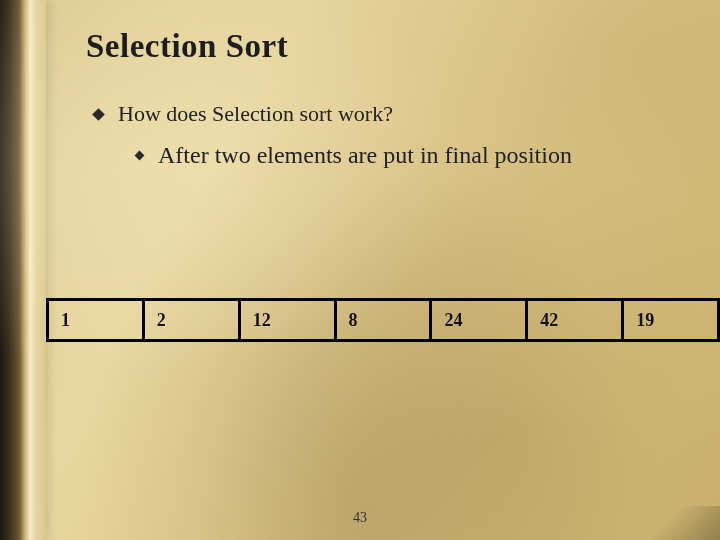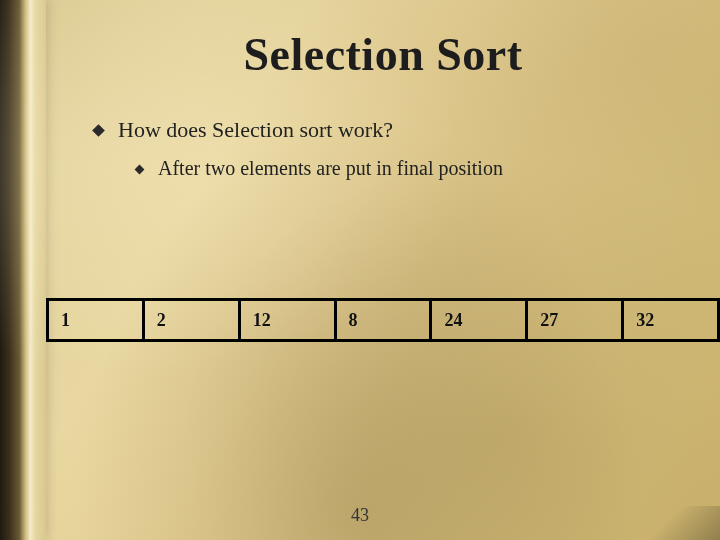--- a/index.html
+++ b/index.html
@@ -37,22 +37,21 @@
       radial-gradient(ellipse at 90% 10%, rgba(120,95,40,0.12) 0%, rgba(120,95,40,0) 50%),
       radial-gradient(ellipse at 50% 95%, rgba(90,70,25,0.20) 0%, rgba(90,70,25,0) 55%);
     pointer-events: none;
   }
   .content {
     position: absolute;
     left: 46px; top: 0; right: 0; bottom: 0;
     padding: 28px 40px 0 40px;
   }
   .title {
-    text-align: center;
-    font-size: 46px;
+    font-size: 33px;
     font-weight: 700;
     color: #1d1d1d;
     letter-spacing: 0.5px;
     margin-bottom: 34px;
   }
   ul.level1 {
     list-style: none;
     padding-left: 8px;
     margin-top: 24px;
   }
@@ -62,21 +61,21 @@
     line-height: 1.35;
     position: relative;
     padding-left: 24px;
   }
   ul.level2 {
     list-style: none;
     margin-top: 10px;
     padding-left: 18px;
   }
   ul.level2 > li {
-    font-size: 20px;
+    font-size: 24px;
     color: #222;
     line-height: 1.35;
     position: relative;
     padding-left: 22px;
   }
   .diamond {
     position: absolute;
     left: 0;
     top: 0.52em;
     width: 9px; height: 9px;
@@ -105,21 +104,21 @@
     font-weight: 600;
     color: #111;
   }
   .cell:first-child { border-left: 3px solid #000; }
 
   .page-number {
     position: absolute;
     bottom: 14px;
     left: 0; right: 0;
     text-align: center;
-    font-size: 18px;
+    font-size: 14px;
     color: #333;
   }
   .corner-shadow {
     position: absolute;
     right: 0; bottom: 0;
     width: 70px; height: 34px;
     background: linear-gradient(315deg, rgba(0,0,0,0.28) 0%, rgba(0,0,0,0) 70%);
     pointer-events: none;
   }
 </style>
@@ -146,19 +145,19 @@
       </li>
     </ul>
   </div>
 
   <div class="array-box">
     <div class="cell">1</div>
     <div class="cell">2</div>
     <div class="cell">12</div>
     <div class="cell">8</div>
     <div class="cell">24</div>
-    <div class="cell">27</div>
-    <div class="cell">32</div>
+    <div class="cell">42</div>
+    <div class="cell">19</div>
   </div>
 
   <div class="page-number">43</div>
   <div class="corner-shadow"></div>
 </div>
 
 </body></html>

